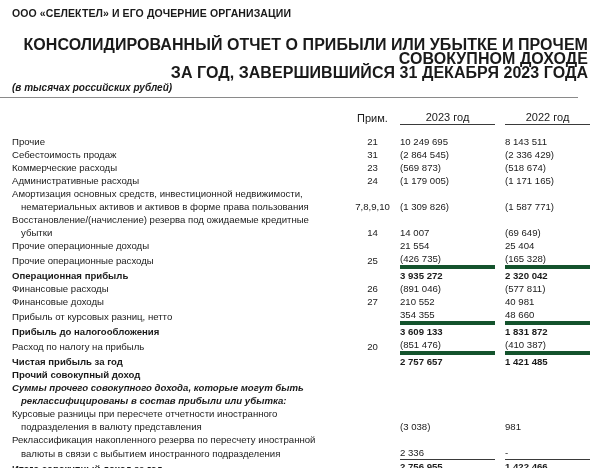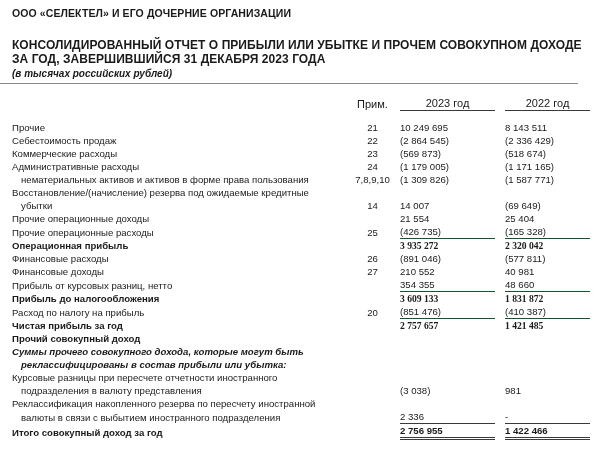--- a/index.html
+++ b/index.html
@@ -27,25 +27,26 @@
     padding: 6px 12px 0 12px;
   }
   .entity-line {
     font-size: 10.5px;
     font-weight: bold;
     letter-spacing: 0.1px;
     line-height: 14px;
     margin: 0 0 18px 0;
   }
   .report-title {
-    font-size: 12px;
+    font-size: 16px;
     font-weight: bold;
     line-height: 14px;
     letter-spacing: 0.05px;
     margin: 0;
+    text-align: right;
   }
   .units-line {
     font-size: 10px;
     font-style: italic;
     font-weight: bold;
     line-height: 14px;
     margin: 1px 0 0 0;
   }
   .head-rule {
     margin: 2px 0 0 0;
@@ -105,21 +106,21 @@
   td.num {
     text-align: left;
     white-space: nowrap;
     padding-right: 2px;
   }
 
   tr.b td { font-weight: bold; }
   tr.it td.label { font-style: italic; font-weight: bold; }
 
   
-  td.rule-top   { border-top: 1px solid #14532d; font-family: Liberation Serif, serif; }
+  td.rule-top   { border-top: 4px solid #14532d; }
   td.rule-dbl   {
     border-top: 1px solid #3a3a3a;
     border-bottom: 3px double #3a3a3a;
   }
 </style>
 </head>
 <body>
 
 <div class="page">
 
@@ -159,21 +160,21 @@
       <tr>
         <td class="label">Прочие</td>
         <td class="note">21</td>
         <td class="num">10 249 695</td>
         <td></td>
         <td class="num">8 143 511</td>
       </tr>
 
       <tr>
         <td class="label">Себестоимость продаж</td>
-        <td class="note">22</td>
+        <td class="note">31</td>
         <td class="num">(2 864 545)</td>
         <td></td>
         <td class="num">(2 336 429)</td>
       </tr>
 
       <tr>
         <td class="label">Коммерческие расходы</td>
         <td class="note">23</td>
         <td class="num">(569 873)</td>
         <td></td>
@@ -181,20 +182,27 @@
       </tr>
 
       <tr>
         <td class="label">Административные расходы</td>
         <td class="note">24</td>
         <td class="num">(1 179 005)</td>
         <td></td>
         <td class="num">(1 171 165)</td>
       </tr>
 
+      <tr>
+        <td class="label">Амортизация основных средств, инвестиционной недвижимости,</td>
+        <td class="note"></td>
+        <td class="num"></td>
+        <td></td>
+        <td class="num"></td>
+      </tr>
 
       <tr>
         <td class="label indent">нематериальных активов и активов в форме права пользования</td>
         <td class="note">7,8,9,10</td>
         <td class="num">(1 309 826)</td>
         <td></td>
         <td class="num">(1 587 771)</td>
       </tr>
 
       <tr>

